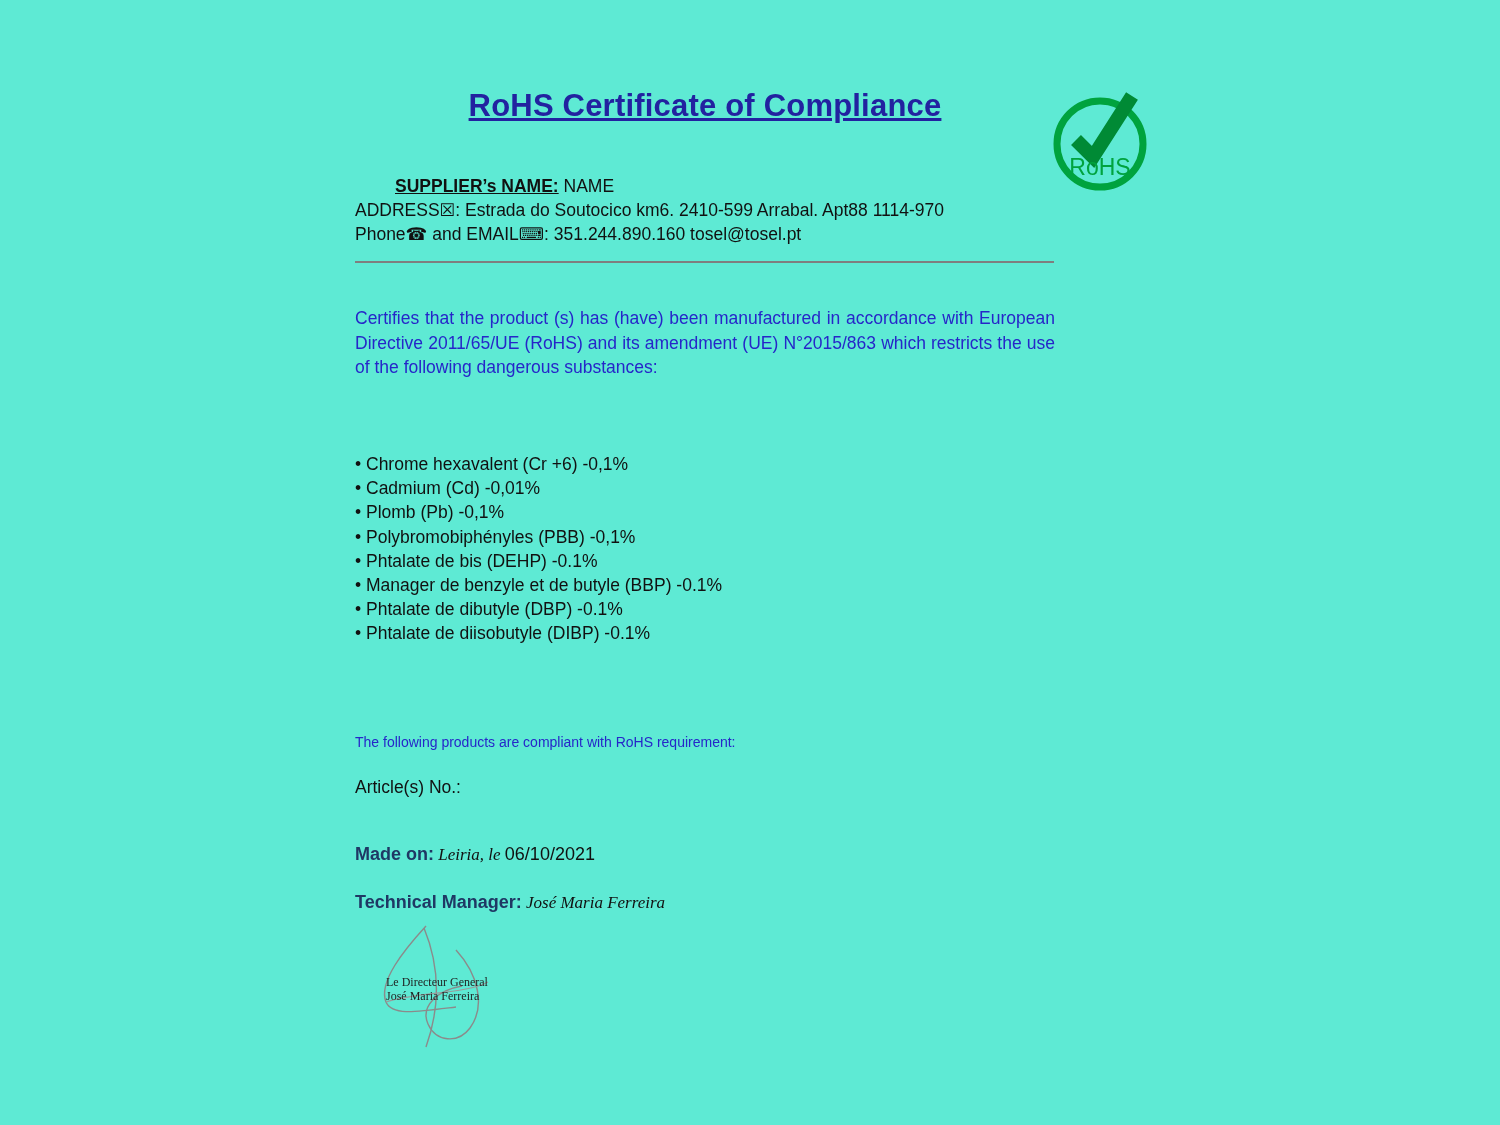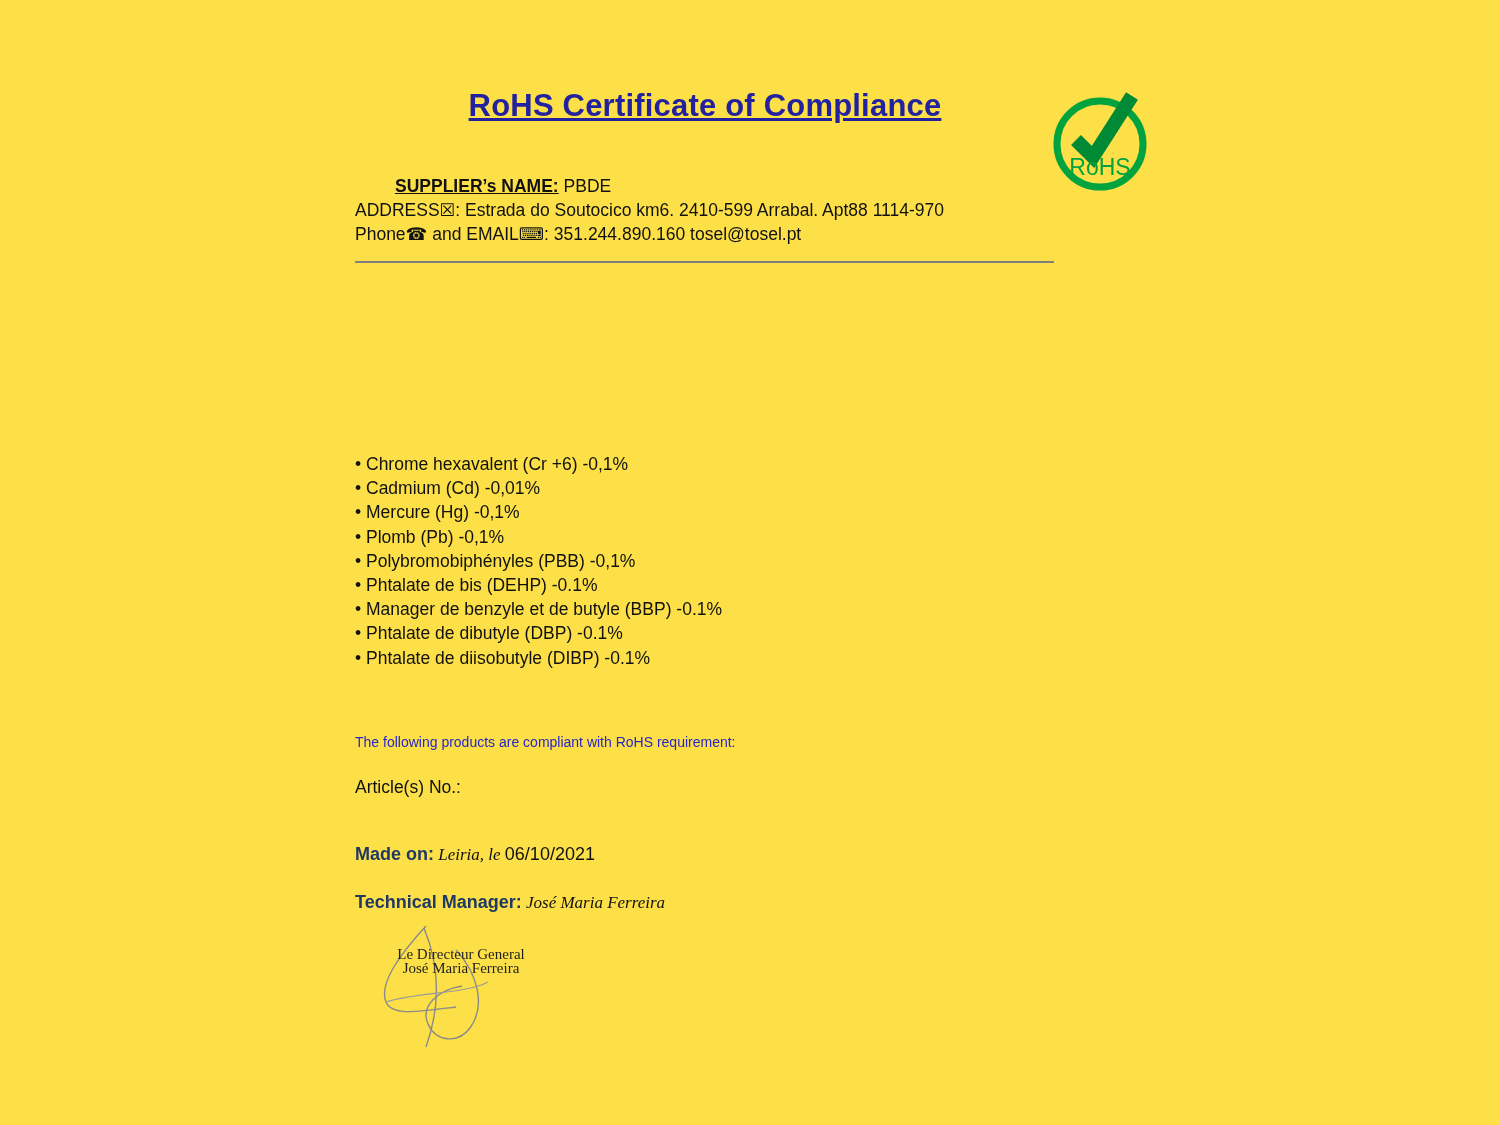--- a/index.html
+++ b/index.html
@@ -1,20 +1,20 @@
 <!DOCTYPE html>
 <html><head>
 <meta charset="utf-8">
 <style>
   html, body { margin: 0; padding: 0; background: #ffffff; }
   .page {
     position: relative;
     width: 1500px;
     height: 1125px;
-    background: #fde047;
+    background: #5eead4;
     font-family: "Liberation Sans", sans-serif;
     color: #1a1a1a;
     overflow: hidden;
   }
   .title {
     position: absolute;
     top: 88px;
     left: 355px;
     width: 700px;
     text-align: center;
@@ -104,25 +104,25 @@
     position: absolute;
     left: 356px;
     top: 922px;
     width: 210px;
     height: 135px;
   }
   .signature svg { position: absolute; left: 0; top: 0; }
   .signature-text {
     position: absolute;
     left: 30px;
-    top: 25px;
+    top: 53px;
     width: 150px;
-    text-align: center;
+    text-align: left;
     font-family: "Liberation Serif", serif;
-    font-size: 15px;
+    font-size: 12px;
     line-height: 14px;
     color: #1f1f1f;
   }
 </style>
 </head>
 <body>
 
 <div class="page">
 
   <div class="title">RoHS Certificate of Compliance</div>
@@ -130,37 +130,37 @@
   <div class="logo">
     <svg width="104" height="112" viewBox="0 0 104 112">
       <circle cx="52" cy="64" r="43" fill="none" stroke="#00A33E" stroke-width="7"></circle>
       <path d="M 28 60 L 45 77 L 84 16" fill="none" stroke="#008A35" stroke-width="14" stroke-linecap="butt"></path>
       <text x="52" y="95" text-anchor="middle" font-size="23" fill="#00A33E">RoHS</text>
     </svg>
   </div>
 
   <div class="supplier">
     <div>
-      <span class="label-bu">SUPPLIER’s NAME:</span><span> PBDE</span>
+      <span class="label-bu">SUPPLIER’s NAME:</span><span> NAME</span>
     </div>
     <div>
       <span>ADDRESS☒:</span><span> Estrada do Soutocico km6. 2410-599 Arrabal. Apt88 1114-970</span>
     </div>
     <div>
       <span>Phone☎ and EMAIL⌨:</span><span> 351.244.890.160 tosel@tosel.pt</span>
     </div>
   </div>
 
   <div class="divider"></div>
 
+  <div class="cert">Certifies that the product (s) has (have) been manufactured in accordance with European Directive 2011/65/UE (RoHS) and its amendment (UE) N°2015/863 which restricts the use of the following dangerous substances:</div>
 
   <div class="substances">
     <div class="substance">Chrome hexavalent (Cr +6) -0,1%</div>
     <div class="substance">Cadmium (Cd) -0,01%</div>
-    <div class="substance">Mercure (Hg) -0,1%</div>
     <div class="substance">Plomb (Pb) -0,1%</div>
     <div class="substance">Polybromobiphényles (PBB) -0,1%</div>
     <div class="substance">Phtalate de bis (DEHP) -0.1%</div>
     <div class="substance">Manager de benzyle et de butyle (BBP) -0.1%</div>
     <div class="substance">Phtalate de dibutyle (DBP) -0.1%</div>
     <div class="substance">Phtalate de diisobutyle (DIBP) -0.1%</div>
   </div>
 
   <div class="compliance">The following products are compliant with RoHS requirement:</div>
 

